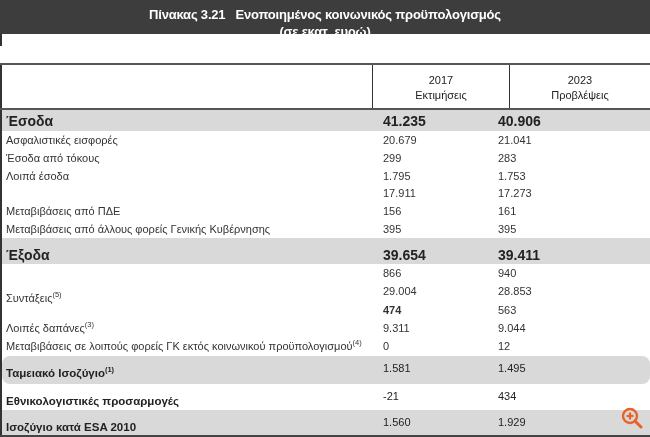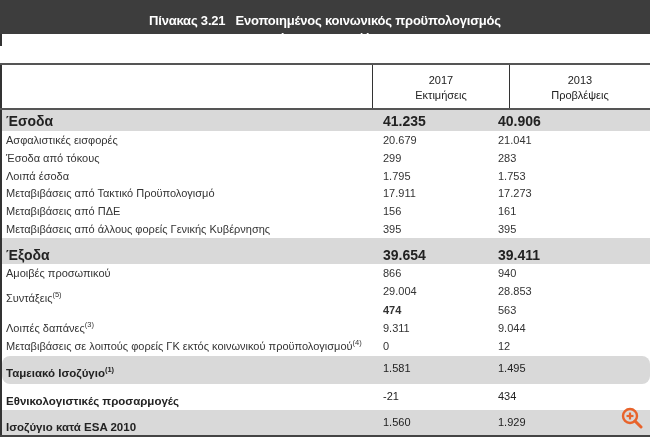--- a/index.html
+++ b/index.html
@@ -1,19 +1,19 @@
 <!DOCTYPE html>
 <html><head>
 <meta charset="utf-8">
 <style>
   * { box-sizing: border-box; margin: 0; padding: 0; }
   html, body { width: 650px; height: 437px; overflow: hidden; background: #ffffff; }
   body { font-family: "Liberation Sans", sans-serif; color: #222; position: relative; }
   .frame { position: absolute; left: 0; top: 0; width: 650px; height: 437px; border-left: 2px solid #333; }
-  .title-band { position: absolute; left: 0; top: 0; width: 650px; height: 34px; background: #3d3d3d; color: #fff; text-align: center; font-size: 13px; font-weight: bold; line-height: 17px; padding-top: 12px; letter-spacing: -0.2px; }
+  .title-band { position: absolute; left: 0; top: 0; width: 650px; height: 34px; background: #3d3d3d; color: #fff; text-align: center; font-size: 13px; font-weight: bold; line-height: 17px; padding-top: 6px; letter-spacing: -0.2px; }
   .title-band .sub { font-weight: bold; }
   .spacer { position: absolute; left: 0; top: 46px; width: 650px; height: 18px; background: #fff; }
   .hline { position: absolute; left: 0; width: 650px; height: 2px; background: #555; }
   .colhead { position: absolute; top: 65px; height: 43px; font-size: 11px; text-align: center; line-height: 15px; padding-top: 8px; color: #222; }
   .vdiv { position: absolute; top: 65px; width: 1px; height: 43px; background: #333; }
   .row { position: absolute; left: 2px; width: 648px; font-size: 11px; color: #333; }
   .row .lbl { position: absolute; left: 4px; }
   .row .v1 { position: absolute; left: 381px; }
   .row .v2 { position: absolute; left: 496px; }
   .row.gray { background: #d9d9d9; }
@@ -35,21 +35,21 @@
 </div>
 <div class="spacer"></div>
 
 <div class="hline" style="top:63px;"></div>
 
 <div class="colhead" style="left:373px; width:136px;">
   <div>2017</div>
   <div>Εκτιμήσεις</div>
 </div>
 <div class="colhead" style="left:510px; width:140px;">
-  <div>2013</div>
+  <div>2023</div>
   <div>Προβλέψεις</div>
 </div>
 <div class="vdiv" style="left:372px;"></div>
 <div class="vdiv" style="left:509px;"></div>
 
 <div class="hline" style="top:108px;"></div>
 
 <div id="body-rows">
     <div class="row gray section" style="top: 110px; height: 21px;">
       <span class="lbl" style="top: 3px;"><span>Έσοδα</span><sup></sup></span>
@@ -65,41 +65,39 @@
       <span class="lbl" style="top: 3px;"><span>Έσοδα από τόκους</span><sup></sup></span>
       <span class="v1" style="top: 3px;">299</span>
       <span class="v2" style="top: 3px;">283</span>
     </div>
     <div class="row " style="top: 166.6px; height: 17.8px;">
       <span class="lbl" style="top: 3px;"><span>Λοιπά έσοδα</span><sup></sup></span>
       <span class="v1" style="top: 3px;">1.795</span>
       <span class="v2" style="top: 3px;">1.753</span>
     </div>
     <div class="row " style="top: 184.4px; height: 17.8px;">
-      <span class="lbl" style="top: 3px;"><span>Μεταβιβάσεις από Τακτικό Προϋπολογισμό</span><sup></sup></span>
       <span class="v1" style="top: 3px;">17.911</span>
       <span class="v2" style="top: 3px;">17.273</span>
     </div>
     <div class="row " style="top: 202.2px; height: 17.8px;">
       <span class="lbl" style="top: 3px;"><span>Μεταβιβάσεις από ΠΔΕ</span><sup></sup></span>
       <span class="v1" style="top: 3px;">156</span>
       <span class="v2" style="top: 3px;">161</span>
     </div>
     <div class="row " style="top: 220px; height: 17.8px;">
       <span class="lbl" style="top: 3px;"><span>Μεταβιβάσεις από άλλους φορείς Γενικής Κυβέρνησης</span><sup></sup></span>
       <span class="v1" style="top: 3px;">395</span>
       <span class="v2" style="top: 3px;">395</span>
     </div>
     <div class="row gray section" style="top: 237.8px; height: 26px;">
       <span class="lbl" style="top: 9px;"><span>Έξοδα</span><sup></sup></span>
       <span class="v1" style="top: 9px;">39.654</span>
       <span class="v2" style="top: 9px;">39.411</span>
     </div>
     <div class="row " style="top: 263.8px; height: 18.4px;">
-      <span class="lbl" style="top: 3px;"><span>Αμοιβές προσωπικού</span><sup></sup></span>
       <span class="v1" style="top: 3px;">866</span>
       <span class="v2" style="top: 3px;">940</span>
     </div>
     <div class="row " style="top: 282.2px; height: 18.4px;">
       <span class="lbl" style="top: 10px;"><span>Συντάξεις</span><sup>(5)</sup></span>
       <span class="v1" style="top: 3px;">29.004</span>
       <span class="v2" style="top: 3px;">28.853</span>
     </div>
     <div class="row " style="top: 300.6px; height: 18.4px;">
       <span class="v1" style="top: 3px; font-weight: bold;">474</span>

